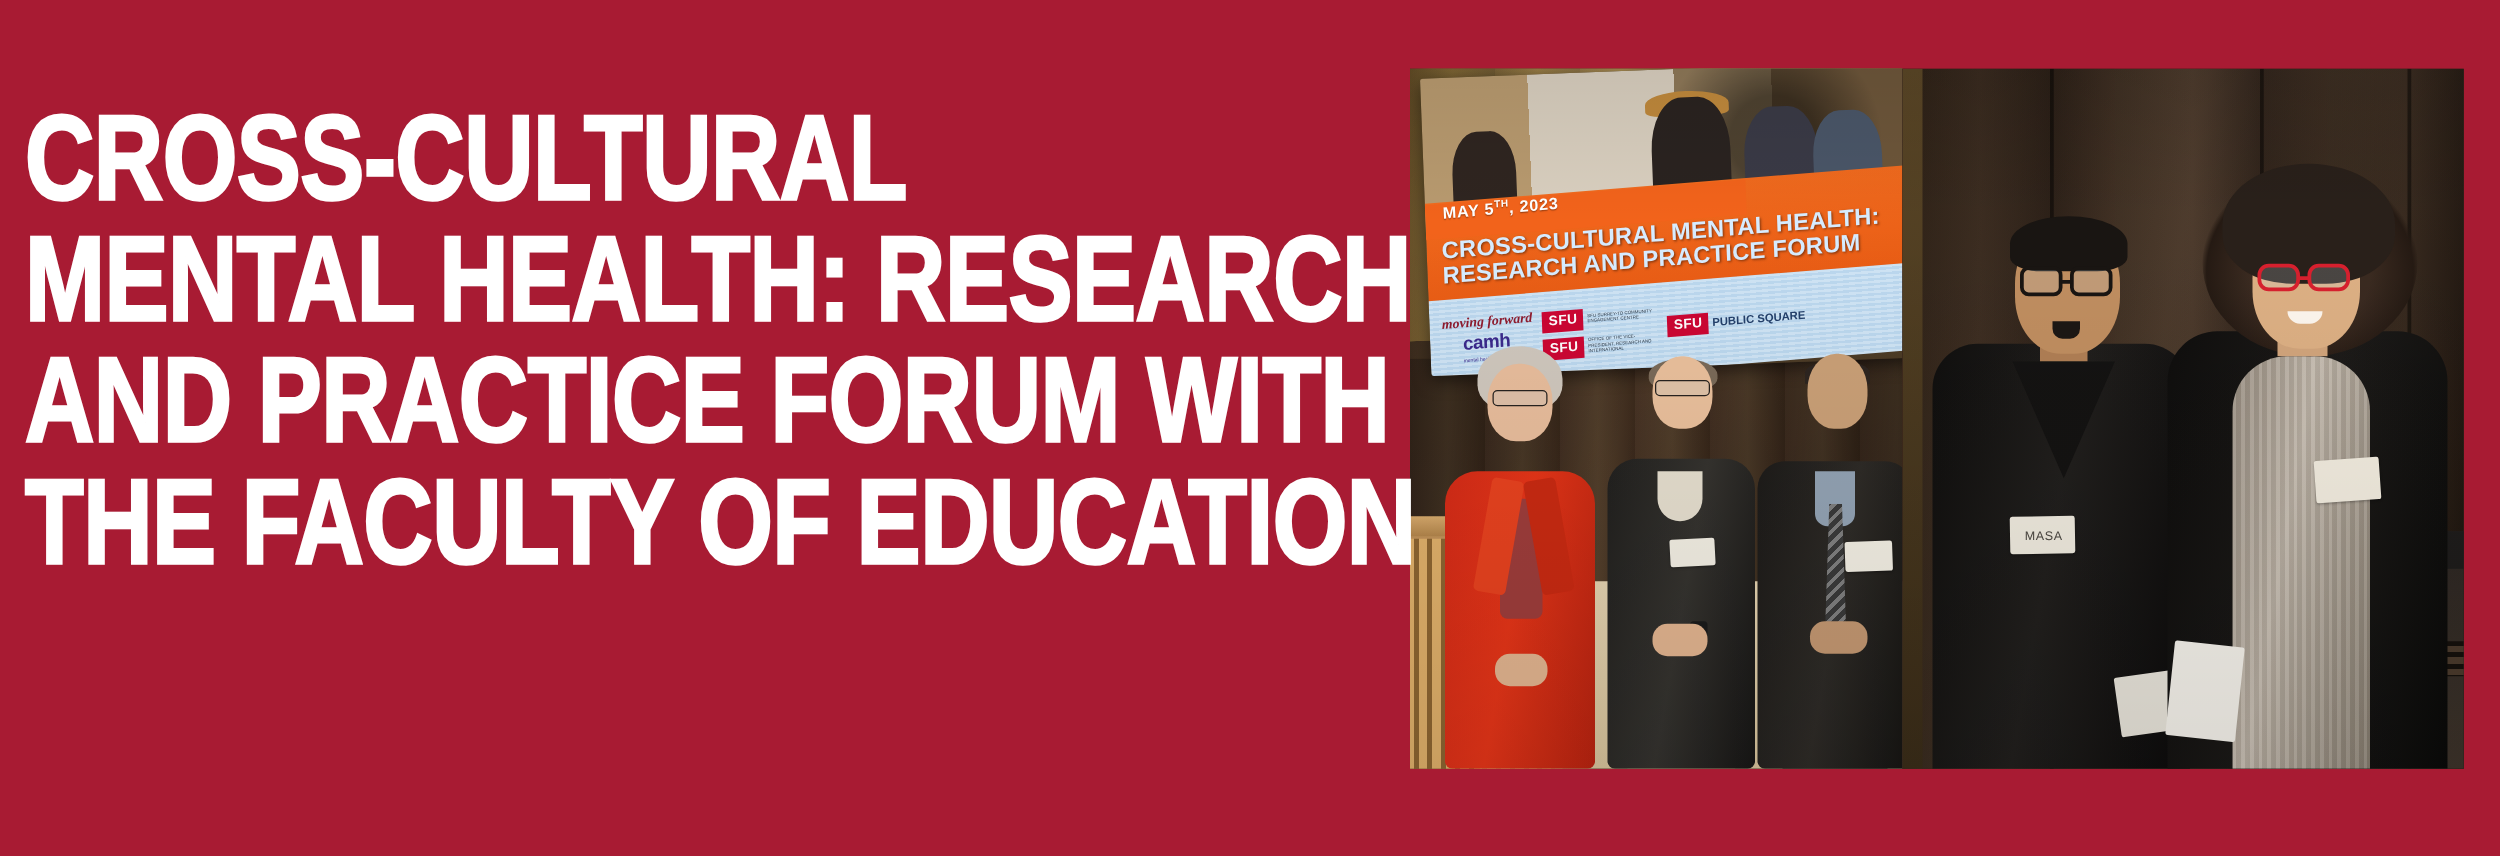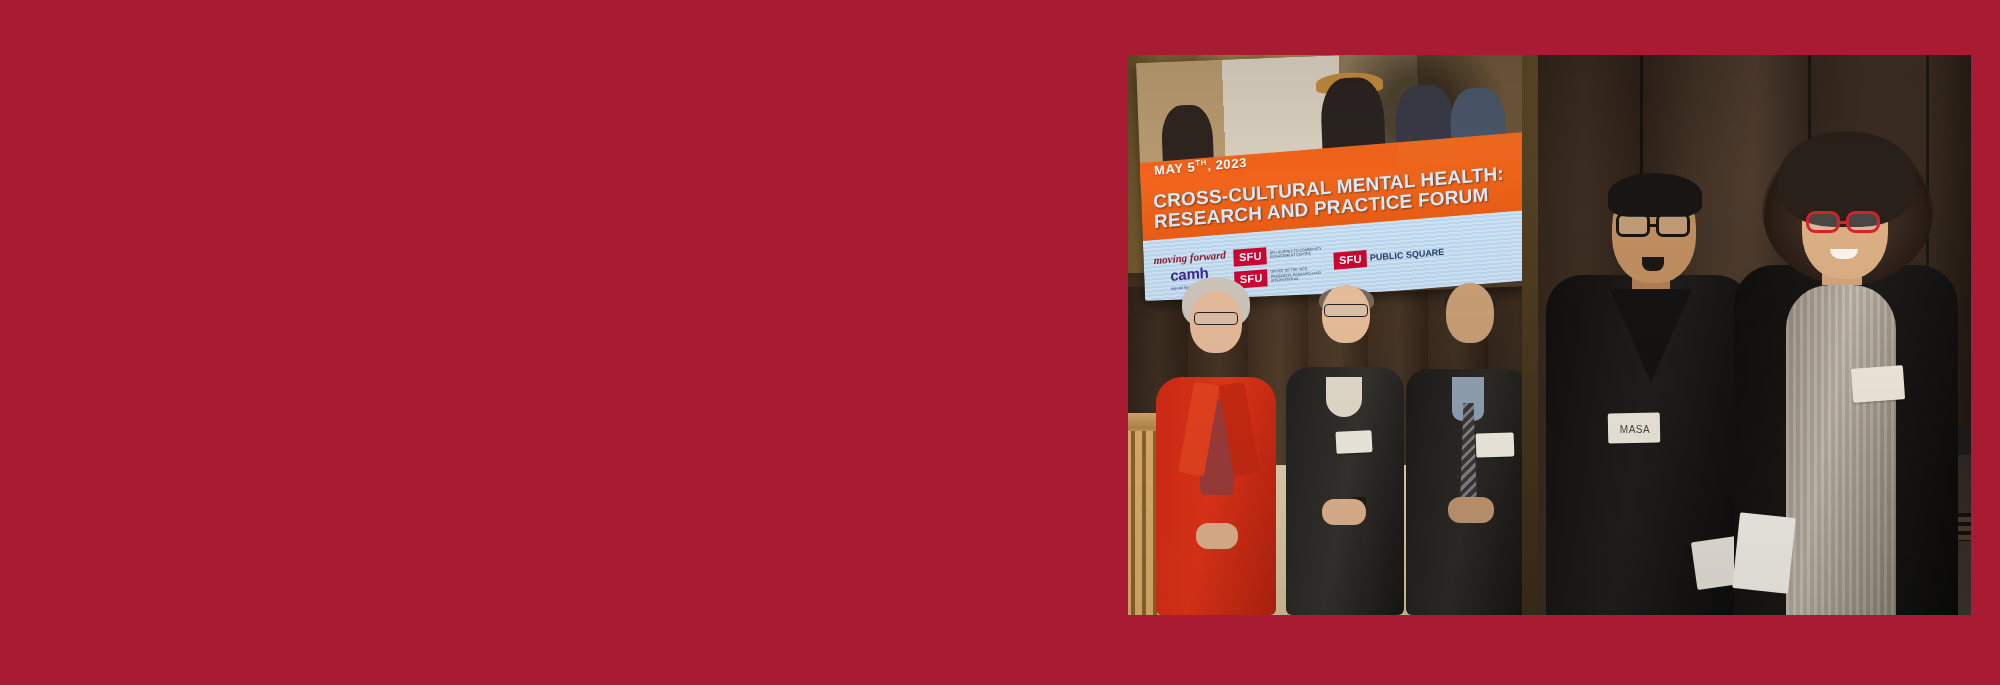--- a/index.html
+++ b/index.html
@@ -351,20 +351,26 @@
     pointer-events: none;
   }
 </style>
 </head>
 <body>
 
 <div class="banner">
 
   <div class="banner-bg"></div>
 
+  <div class="headline">
+    <span class="headline-line l1">CROSS-CULTURAL</span>
+    <span class="headline-line l2">MENTAL HEALTH: RESEARCH</span>
+    <span class="headline-line l3">AND PRACTICE FORUM WITH</span>
+    <span class="headline-line l4">THE FACULTY OF EDUCATION</span>
+  </div>
 
   <div class="photo-strip">
 
     <div class="photo photo-left">
       <div class="room-wall"></div>
       <div class="room-wall-upper"></div>
       <div class="wall-dark"></div>
       <div class="floor-back"></div>
       <div class="rail">
         <div class="rail-top"></div>

